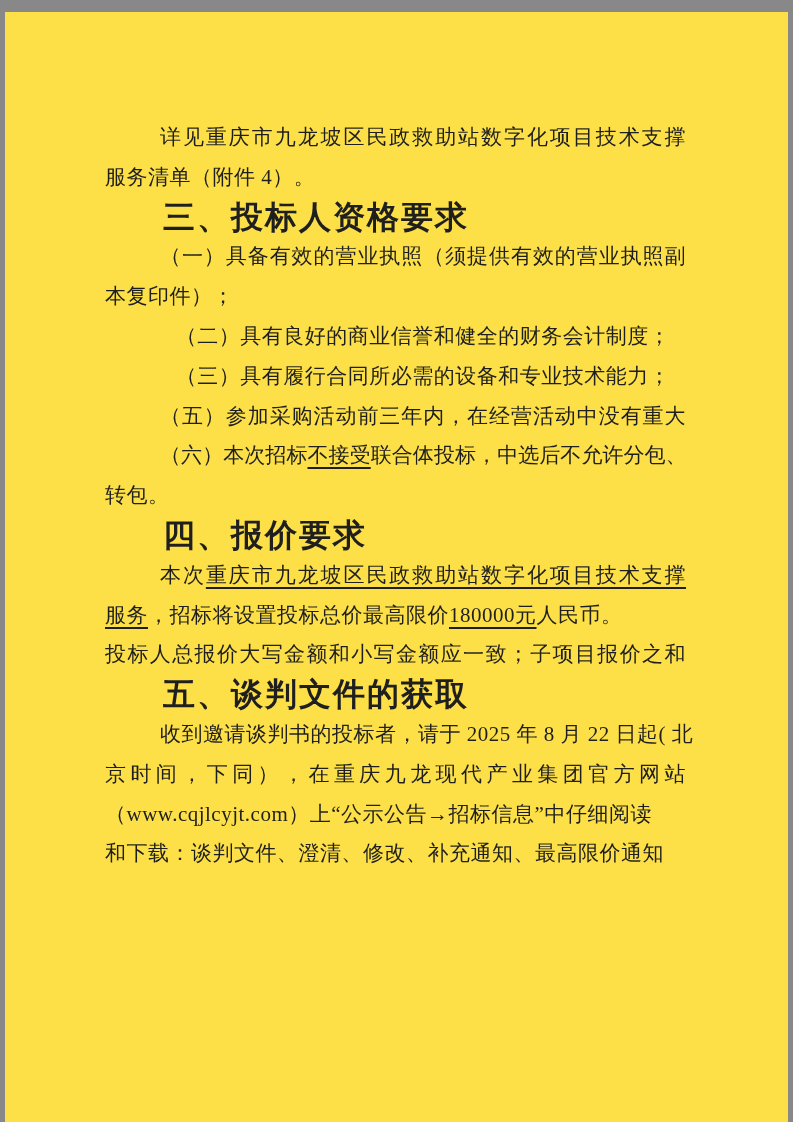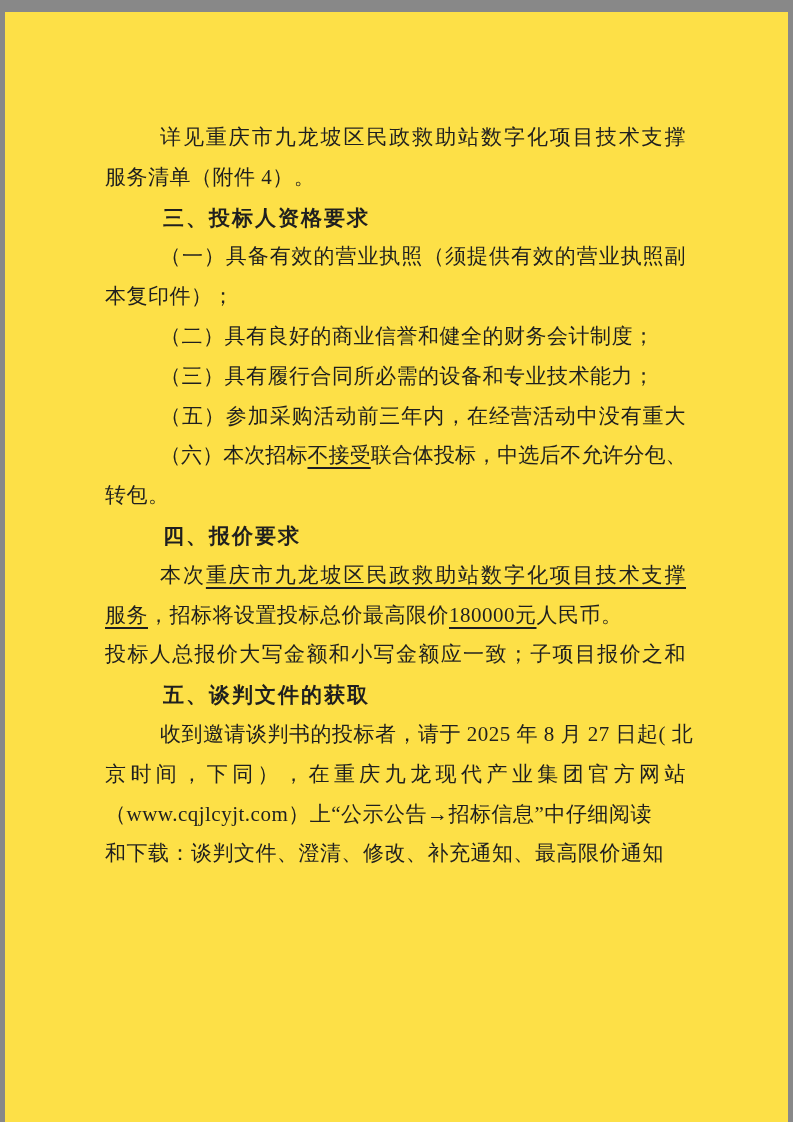--- a/index.html
+++ b/index.html
@@ -18,27 +18,27 @@
     width:581px;
   }
   .ln{
     height:39.8px;
     line-height:39.8px;
     font-size:21px;
     letter-spacing:0.5px;
     white-space:nowrap;
     text-align:left;
   }
-  .ind{padding-left:55px;}
+  .ind{padding-left:55px;text-align:center;}
   .fill{text-align:justify;text-align-last:justify;}
   .tight{letter-spacing:-0.7px;}
   .hd{
     font-family:"Liberation Sans","DejaVu Sans",sans-serif;
     font-weight:700;
-    font-size:21px;
+    font-size:32px;
     letter-spacing:2px;
     padding-left:58px;
   }
   .u{
     text-decoration:underline;
     text-underline-offset:5px;
     text-decoration-thickness:1.5px;
   }
 </style>
 </head>
@@ -62,19 +62,19 @@
 
     <div class="ln hd"><span>四、报价要求</span></div>
 
     <div class="ln ind fill"><span>本次</span><span class="u">重庆市九龙坡区民政救助站数字化项目技术支撑</span></div>
     <div class="ln"><span class="u">服务</span><span>，招标将设置投标总价最高限价</span><span class="u">180000元</span><span>人民币。</span></div>
 
     <div class="ln fill"><span>投标人总报价大写金额和小写金额应一致；子项目报价之和</span></div>
 
     <div class="ln hd"><span>五、谈判文件的获取</span></div>
 
-    <div class="ln ind"><span>收到邀请谈判书的投标者，请于 2025 年 8 月 27 日起( 北</span></div>
+    <div class="ln ind"><span>收到邀请谈判书的投标者，请于 2025 年 8 月 22 日起( 北</span></div>
     <div class="ln fill"><span>京时间，下同），在重庆九龙现代产业集团官方网站</span></div>
     <div class="ln"><span>（www.cqjlcyjt.com）上“公示公告→招标信息”中仔细阅读</span></div>
     <div class="ln"><span>和下载：谈判文件、澄清、修改、补充通知、最高限价通知</span></div>
 
   </div>
 </div>
 
 </body></html>

